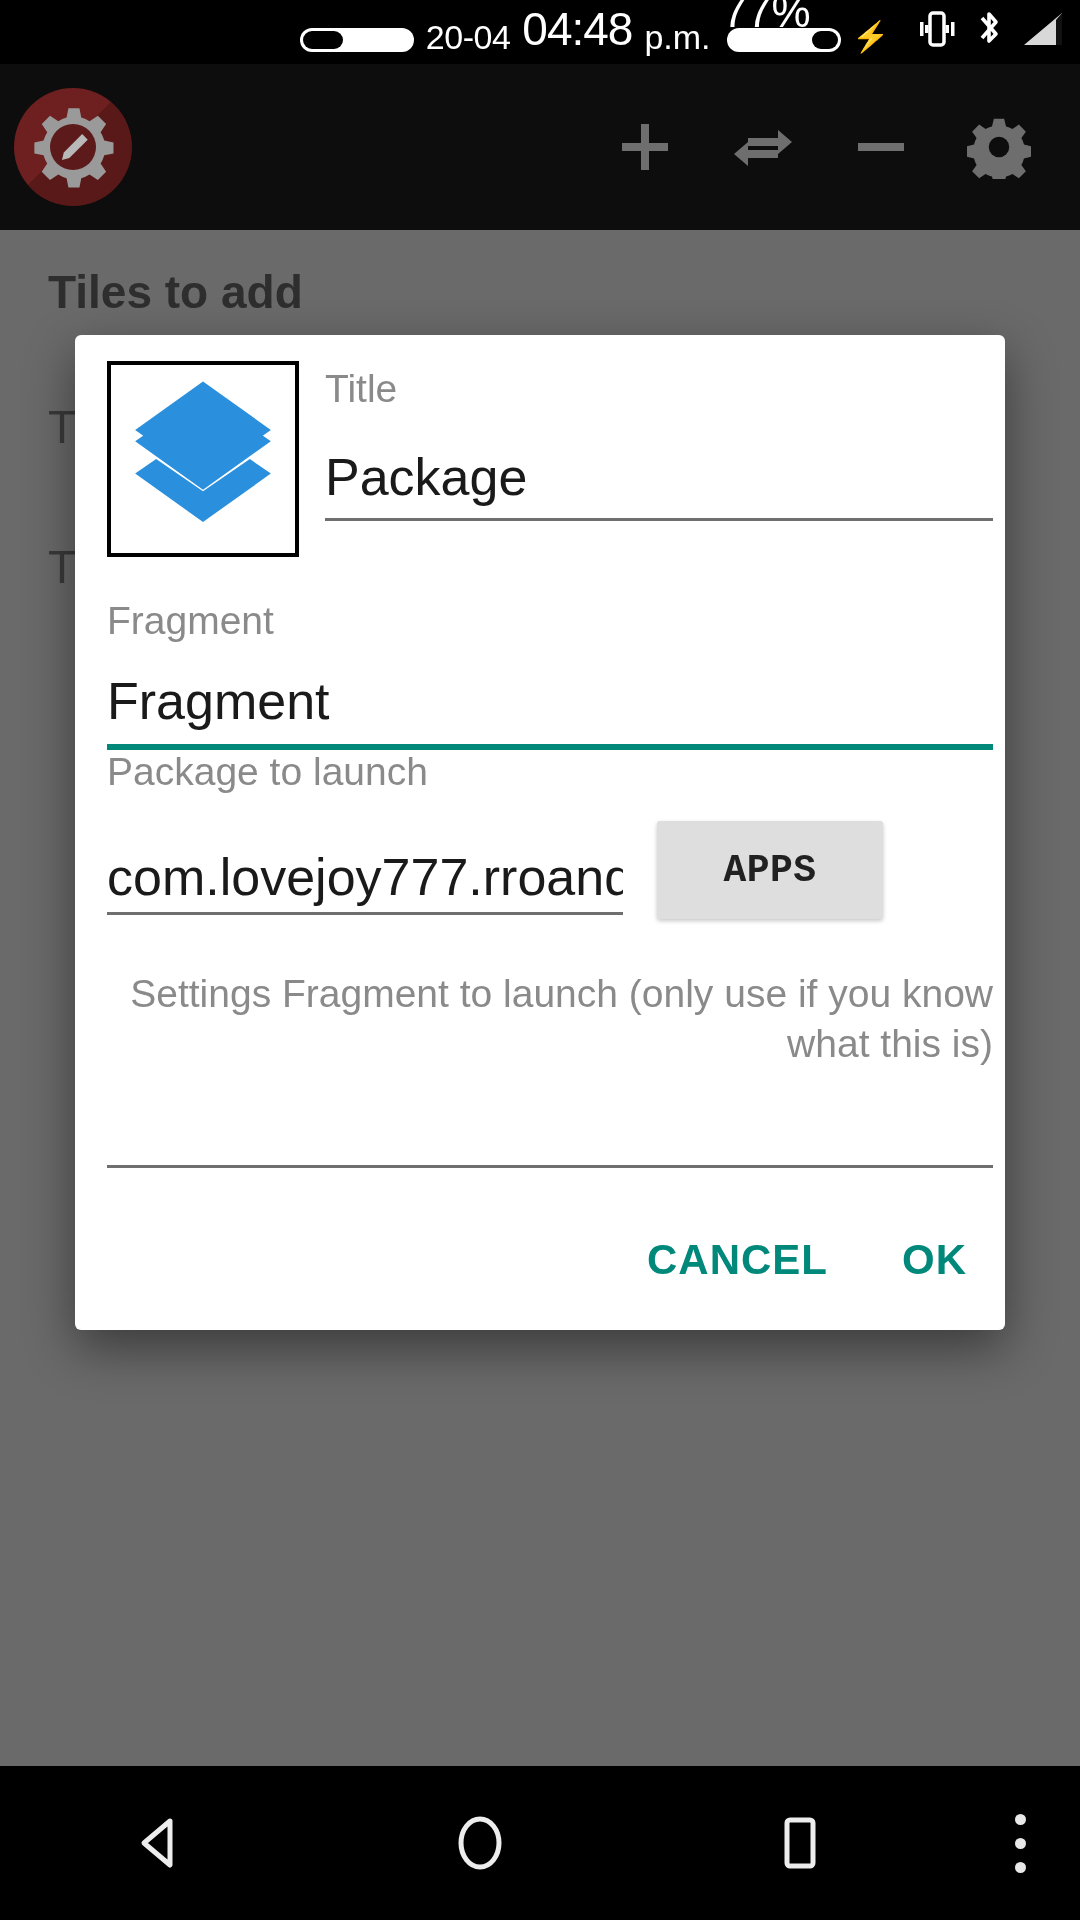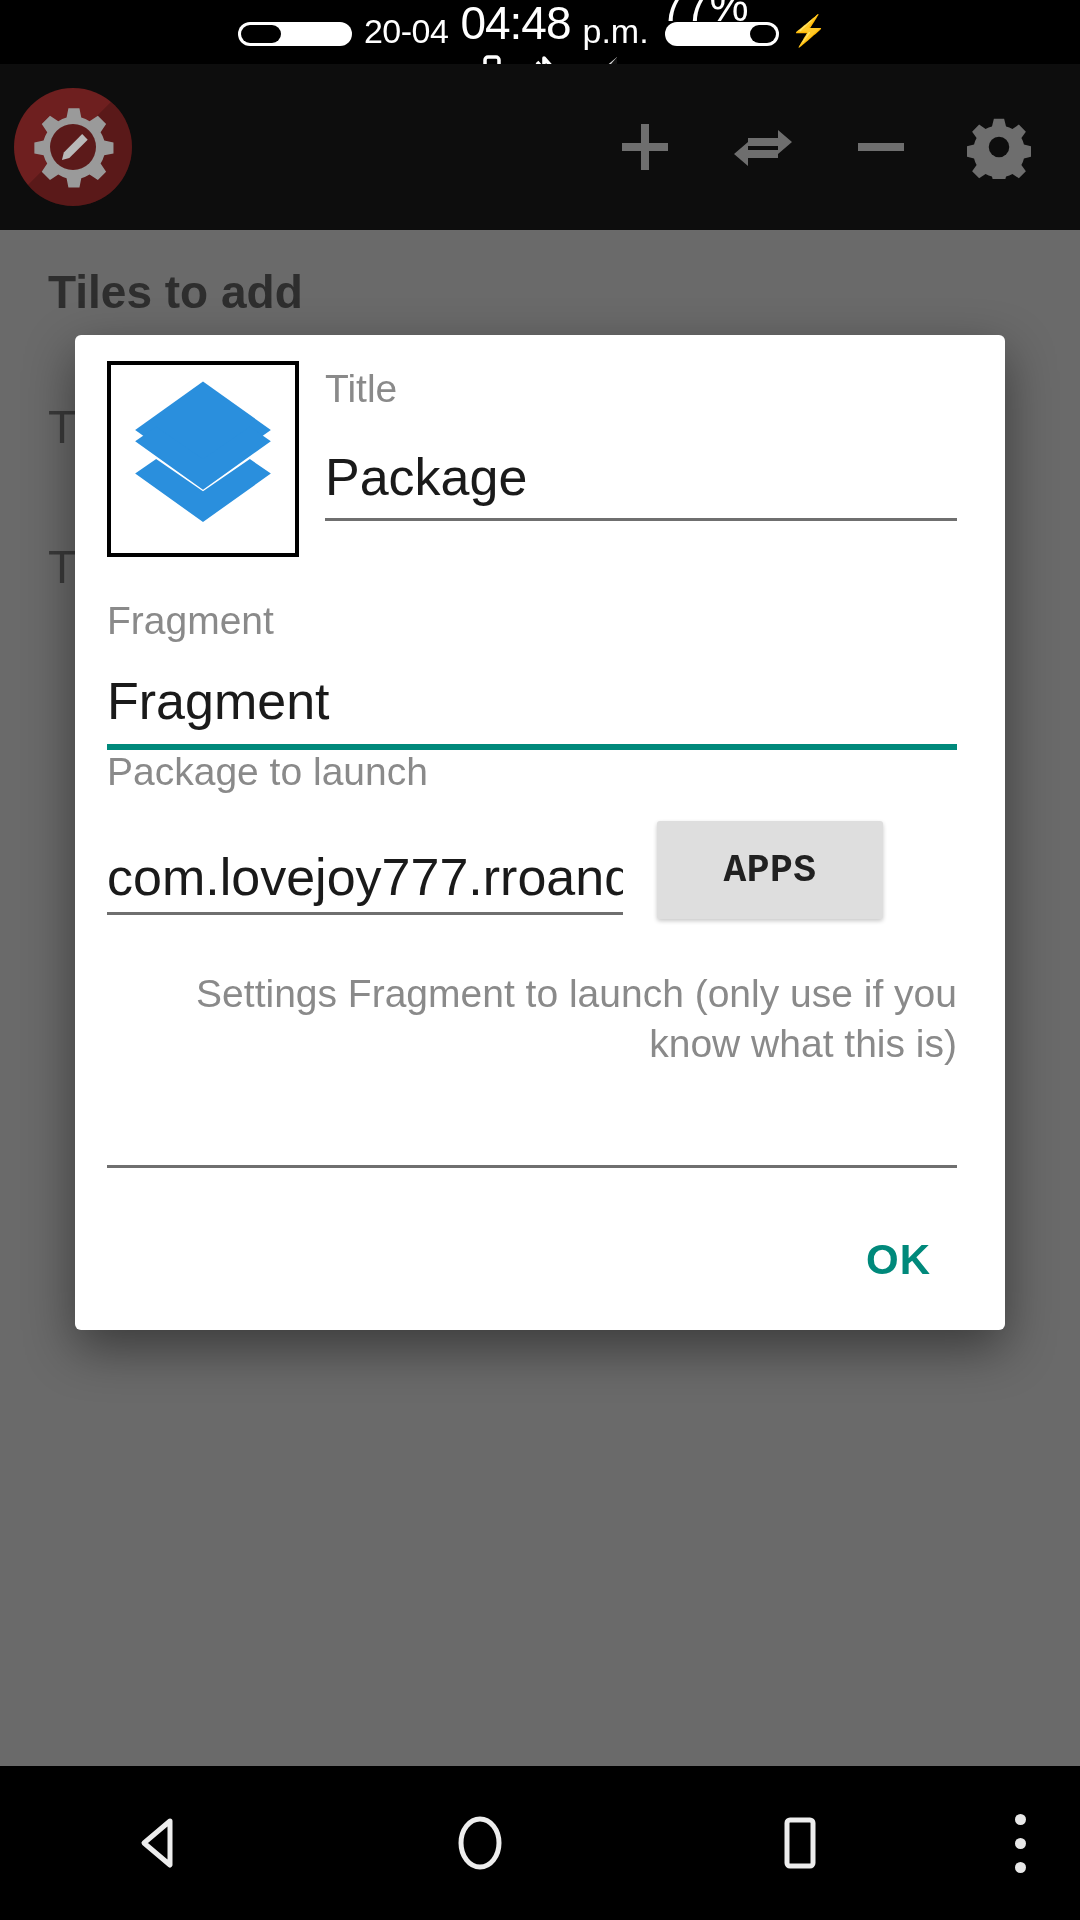--- a/index.html
+++ b/index.html
@@ -8,23 +8,22 @@
     background:#000;
     font-family:"Liberation Sans", sans-serif;
     overflow:hidden;
   }
   #screen { position:relative; width:1080px; height:1920px; background:#000; }
 
   
   #status-bar{
     position:absolute; top:0; left:0; width:1080px; height:64px;
     background:#000; color:#fff;
-    display:flex; align-items:center; justify-content:flex-start;
+    display:flex; align-items:center; justify-content:flex-end;
     padding:0 14px 0 0;
-    flex-direction:column;
   }
   .sb-group{ display:flex; align-items:flex-end; gap:12px; }
   .sb-battbar{
     width:114px; height:24px; border-radius:12px; background:#fff;
     position:relative; margin-bottom:6px;
   }
   .sb-battbar::before{
     content:""; position:absolute; left:3px; top:3px; bottom:3px; width:40px;
     background:#000; border-radius:9px;
   }
@@ -75,21 +74,21 @@
   }
   .bg-row{
     position:absolute; left:48px; font-size:46px; font-weight:500; color:#3a3a3a;
   }
 
   
   #dialog{
     position:absolute; left:75px; top:335px; width:930px;
     background:#fff; border-radius:6px;
     box-shadow:0 18px 50px rgba(0,0,0,.45);
-    padding:26px 48px 22px 32px;
+    padding:26px 12px 22px 32px;
   }
   .dlg-top{ display:flex; align-items:flex-start; gap:26px; }
   #tile-icon-box{
     width:192px; height:196px; border:4px solid #000; background:#fff;
     display:flex; align-items:center; justify-content:center; flex:0 0 auto;
   }
   .title-col{ flex:1; padding-top:6px; }
   .field-label{
     font-size:39px; color:#8a8a8a; font-weight:400; line-height:1.15;
   }
@@ -256,20 +255,21 @@
         <button id="apps-button">APPS</button>
       </div>
     </div>
 
     <div id="fragment-block">
       <div id="fragment-label">Settings Fragment to launch (only use if you know what this is)</div>
       <div class="underline-grey" id="fragment-underline"></div>
     </div>
 
     <div class="dlg-actions">
+      <button class="dlg-btn">CANCEL</button>
       <button class="dlg-btn">OK</button>
     </div>
   </div>
 
   <div id="nav-bar">
     <div class="nav-btn">
       <svg width="60" height="60" viewBox="0 0 60 60">
           <path d="M40 8 L14 30 L40 52 Z" fill="none" stroke="#ededed" stroke-width="5" stroke-linejoin="round"></path>
         </svg>
     </div>

